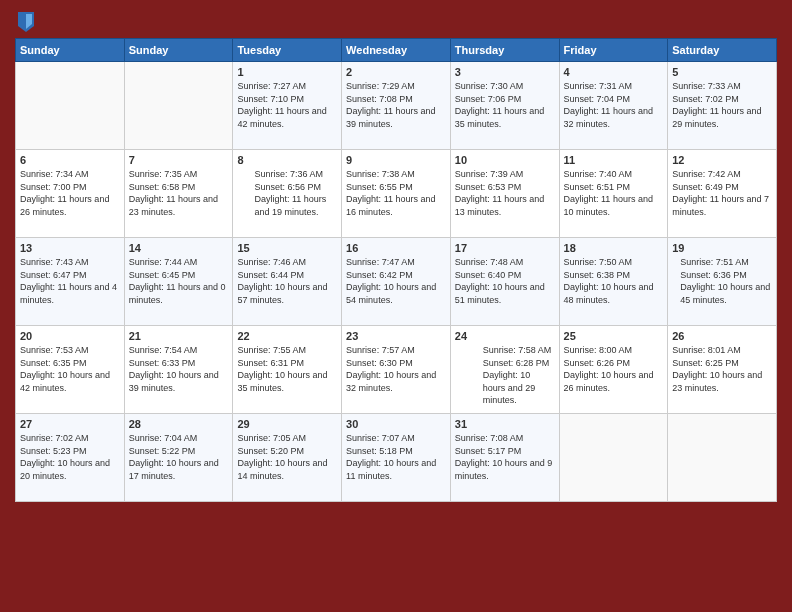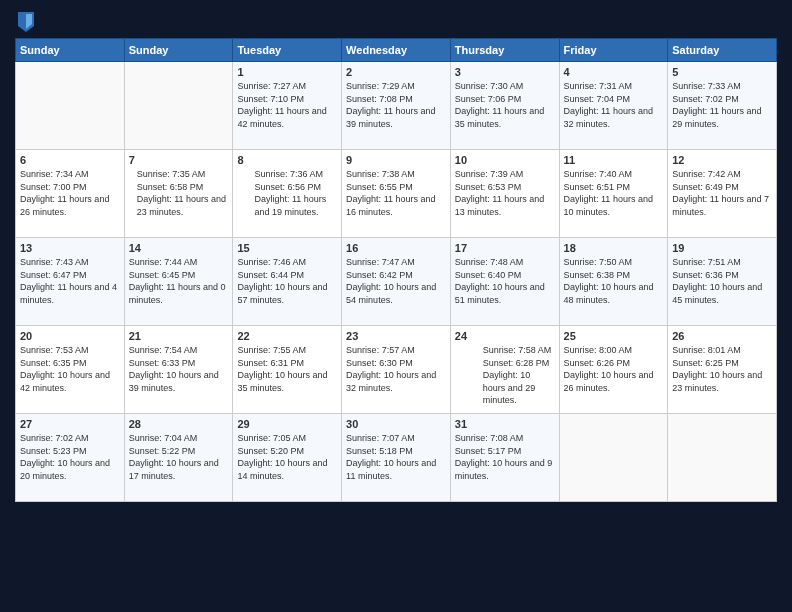--- a/index.html
+++ b/index.html
@@ -6,21 +6,21 @@
     body {
       font-family: Arial, sans-serif;
       background: #fff;
       width: 792px;
       height: 612px;
       overflow: hidden;
     }
     .page {
       width: 792px;
       min-height: 612px;
-      background: #0f172a;
+      background: #7f1d1d;
       padding: 10px 15px 10px 15px;
     }
     .header {
       display: flex;
       align-items: flex-start;
       justify-content: space-between;
       margin-bottom: 6px;
     }
     .logo {
       display: flex;
@@ -164,21 +164,21 @@
         </tr>
         <tr>
           <td>
             <span class="day-number">6</span>
             <div class="day-info" style="white-space: pre-line;">Sunrise: 7:34 AM
 Sunset: 7:00 PM
 Daylight: 11 hours and 26 minutes.</div>
           </td>
           <td>
             <span class="day-number">7</span>
-            <div class="day-info" style="white-space: pre-line; margin-left: 8px;">Sunrise: 7:35 AM
+            <div class="day-info" style="white-space: pre-line;">Sunrise: 7:35 AM
 Sunset: 6:58 PM
 Daylight: 11 hours and 23 minutes.</div>
           </td>
           <td>
             <span class="day-number">8</span>
             <div class="day-info" style="white-space: pre-line; margin-left: 17px;">Sunrise: 7:36 AM
 Sunset: 6:56 PM
 Daylight: 11 hours and 19 minutes.</div>
           </td>
           <td>
@@ -238,21 +238,21 @@
 Daylight: 10 hours and 51 minutes.</div>
           </td>
           <td>
             <span class="day-number">18</span>
             <div class="day-info" style="white-space: pre-line;">Sunrise: 7:50 AM
 Sunset: 6:38 PM
 Daylight: 10 hours and 48 minutes.</div>
           </td>
           <td>
             <span class="day-number">19</span>
-            <div class="day-info" style="white-space: pre-line;">Sunrise: 7:51 AM
+            <div class="day-info" style="white-space: pre-line; margin-left: 8px;">Sunrise: 7:51 AM
 Sunset: 6:36 PM
 Daylight: 10 hours and 45 minutes.</div>
           </td>
         </tr>
         <tr>
           <td>
             <span class="day-number">20</span>
             <div class="day-info" style="white-space: pre-line;">Sunrise: 7:53 AM
 Sunset: 6:35 PM
 Daylight: 10 hours and 42 minutes.</div>

